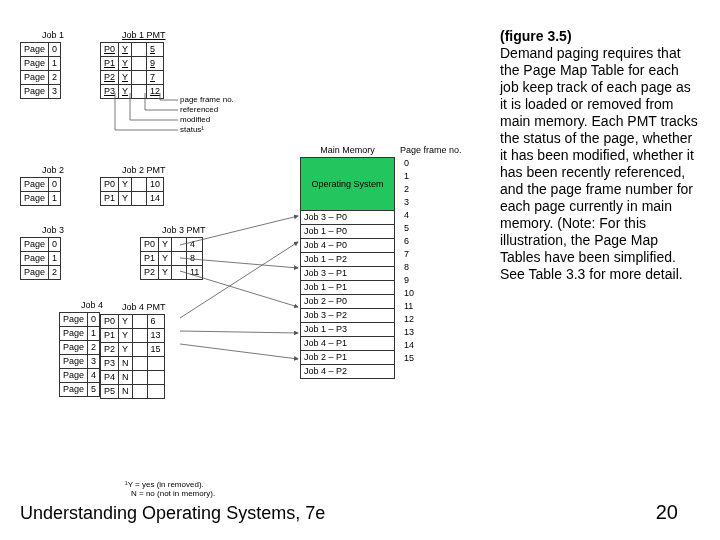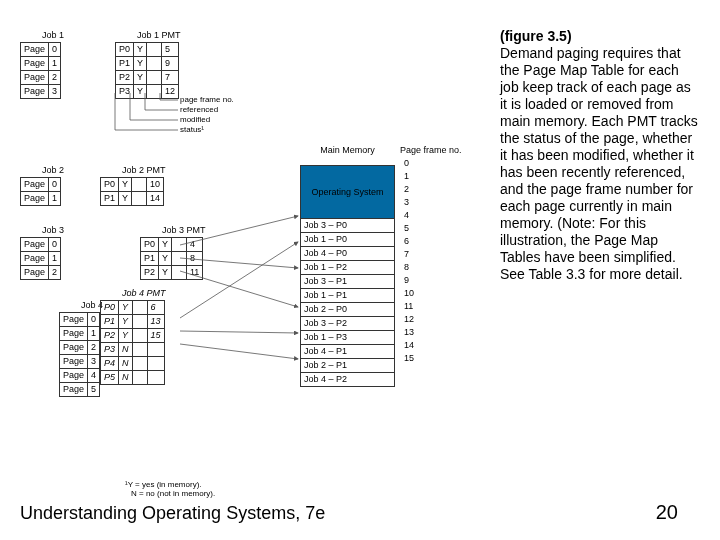--- a/index.html
+++ b/index.html
@@ -16,21 +16,21 @@
     left: 10px;
     top: 20px;
     width: 470px;
     font-size: 9px;
   }
   .block { position: absolute; }
   .tbl { border-collapse: collapse; }
   .tbl td { border: 1px solid #333; padding: 1px 3px; font-size: 9px; line-height: 11px; }
   .lbl { font-size: 9px; margin-bottom: 2px; margin-left: 22px; }
   .mm-head { font-size: 9px; text-align: center; }
-  .os-cell { background: #0369a1; text-align: center; height: 50px; vertical-align: middle; }
+  .os-cell { background: #22c55e; text-align: center; height: 50px; vertical-align: middle; }
   .pfn { font-size: 9px; line-height: 13px; text-align: left; padding-left: 4px; }
   .footnote {
     position: absolute;
     top: 460px;
     left: 115px;
     font-size: 8px;
   }
   .caption {
     position: absolute;
     right: 20px;
@@ -76,21 +76,21 @@
             <td>Page</td>
             <td>2</td>
           </tr>
       <tr>
             <td>Page</td>
             <td>3</td>
           </tr>
     </tbody>
       </table>
   </div>
-  <div class="block" style="left:105px; top:10px;">
+  <div class="block" style="left:90px; top:10px;text-decoration:underline;">
     <div class="lbl">Job 1 PMT</div>
     <table class="tbl">
       <tbody>
           <tr>
             <td>P0</td>
             <td>Y</td>
             <td style="width:8px"></td>
             <td>5</td>
           </tr>
       <tr>
@@ -226,21 +226,21 @@
             <td>Page</td>
             <td>4</td>
           </tr>
       <tr>
             <td>Page</td>
             <td>5</td>
           </tr>
     </tbody>
       </table>
   </div>
-  <div class="block" style="left:90px; top:268px;font-style:italic;">
+  <div class="block" style="left:90px; top:282px;">
     <div class="lbl">Job 4 PMT</div>
     <table class="tbl">
       <tbody>
           <tr>
             <td>P0</td>
             <td>Y</td>
             <td style="width:8px"></td>
             <td>6</td>
           </tr>
       <tr>
@@ -271,21 +271,21 @@
             <td>P5</td>
             <td>N</td>
             <td></td>
             <td></td>
           </tr>
     </tbody>
       </table>
   </div>
 
   <div class="block" style="left:290px; top:125px;">
-    <div class="mm-head" style="margin-bottom:10px;">Main Memory</div>
+    <div class="mm-head" style="margin-bottom:2px;">Main Memory</div>
     <table class="tbl" style="width:95px;">
       <tbody>
           <tr>
             <td class="os-cell">Operating System</td>
           </tr>
       <tr>
             <td>Job 3 – P0</td>
           </tr>
       <tr>
             <td>Job 1 – P0</td>
@@ -365,21 +365,21 @@
       <line x1="135" y1="73" x2="135" y2="90"></line>
         <line x1="135" y1="90" x2="168" y2="90"></line>
       <line x1="120" y1="73" x2="120" y2="100"></line>
         <line x1="120" y1="100" x2="168" y2="100"></line>
       <line x1="105" y1="73" x2="105" y2="110"></line>
         <line x1="105" y1="110" x2="168" y2="110"></line>
     </g>
   </svg>
 
   <div class="footnote">
-    <div>¹Y = yes (in memory).</div>
+    <div>¹Y = yes (in removed).</div>
     <div style="padding-left:6px;">N = no (not in memory).</div>
   </div>
 </div>
 
 <div class="caption">
   <span class="title">(figure 3.5)</span><br>
   <span>Demand paging requires that the Page Map Table for each job keep track of each page as it is loaded or removed from main memory. Each PMT tracks the status of the page, whether it has been modified, whether it has been recently referenced, and the page frame number for each page currently in main memory. (Note: For this illustration, the Page Map Tables have been simplified. See Table 3.3 for more detail.</span><br>
 </div>
 
 <div class="footer-left">Understanding Operating Systems, 7e</div>

